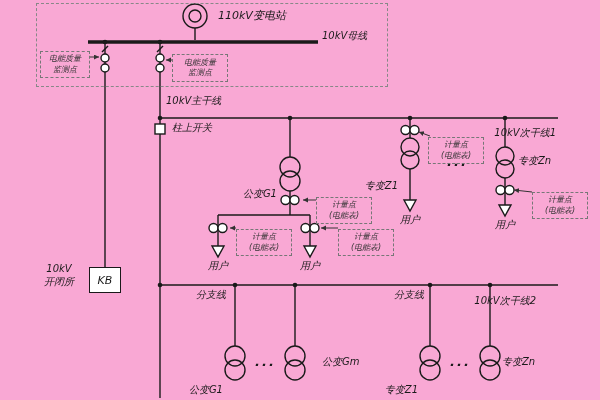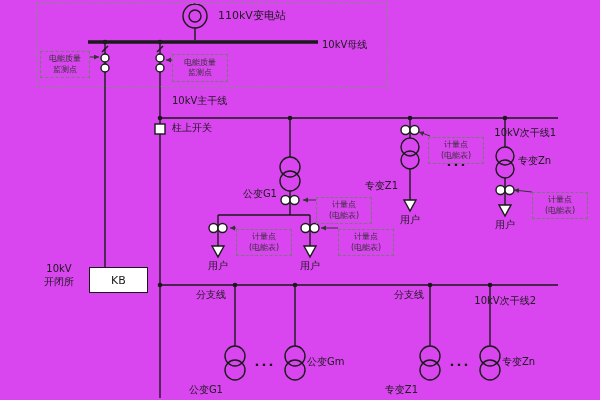--- a/index.html
+++ b/index.html
@@ -1,18 +1,18 @@
 <!DOCTYPE html>
 <html><head>
 <meta charset="utf-8">
 <style>
   * { margin: 0; padding: 0; box-sizing: border-box; }
   html, body { background: #ffffff; }
   body { font-family: "DejaVu Sans", "Liberation Sans", sans-serif; color: #1a1a1a; }
-  .stage { position: relative; width: 600px; height: 400px; background: #d946ef; overflow: hidden; }
+  .stage { position: relative; width: 600px; height: 400px; background: #f9a8d4; overflow: hidden; font-style: italic; }
   .stage svg { position: absolute; left: 0; top: 0; }
   .lbl {
     position: absolute;
     color: #1a1a1a;
     white-space: pre-line;
     line-height: 1.25;
     font-size: 10px;
   }
   .lbl.right { text-align: right; margin-top: 28px; }
   .lbl.center { text-align: center; }
@@ -137,28 +137,28 @@
       <circle cx="235" cy="285" r="2.3"></circle>
       <circle cx="295" cy="285" r="2.3"></circle>
       <circle cx="430" cy="285" r="2.3"></circle>
       <circle cx="490" cy="285" r="2.3"></circle>
     </g>
   </svg>
 
   <div class="outer-dashed" style="left:36px; top:3px; width:352px; height:84px;"></div>
 
   <div class="lbl" style="left:218px; top:9px; font-size:11px;">110kV变电站</div>
-  <div class="lbl" style="left:322px; top:39px;">10kV母线</div>
+  <div class="lbl" style="left:322px; top:30px;">10kV母线</div>
 
   <div class="dashed-box" style="left:40px; top:43px; width:50px; height:27px;">电能质量
 监测点</div>
   <div class="dashed-box" style="left:172px; top:46px; width:56px; height:28px;">电能质量
 监测点</div>
 
-  <div class="lbl" style="left:172px; top:95px;">10kV主干线</div>
+  <div class="lbl" style="left:166px; top:95px;">10kV主干线</div>
   <div class="lbl" style="left:172px; top:122px; font-size:10px;">柱上开关</div>
   <div class="lbl right" style="left:476px; top:99px; width:80px;">10kV次干线1</div>
   <div class="lbl right" style="left:456px; top:267px; width:80px;">10kV次干线2</div>
 
   <div class="lbl right" style="left:222px; top:160px; width:55px;">公变G1</div>
   <div class="lbl right" style="left:350px; top:152px; width:48px;">专变Z1</div>
   <div class="lbl dots" style="left:440px; top:158px; width:34px;">···</div>
   <div class="lbl" style="left:518px; top:155px;">专变Zn</div>
 
   <div class="dashed-box" style="left:316px; top:189px; width:56px; height:27px;">计量点
@@ -172,25 +172,25 @@
   <div class="dashed-box" style="left:532px; top:184px; width:56px; height:27px;">计量点
 (电能表)</div>
 
   <div class="lbl center" style="left:196px; top:260px; width:44px;">用户</div>
   <div class="lbl center" style="left:288px; top:260px; width:44px;">用户</div>
   <div class="lbl center" style="left:388px; top:214px; width:44px;">用户</div>
   <div class="lbl center" style="left:483px; top:219px; width:44px;">用户</div>
 
   <div class="lbl center" style="left:36px; top:263px; width:46px;">10kV
 开闭所</div>
-  <div class="solid-box" style="left:89px; top:267px; width:59px; height:26px;">KB</div>
+  <div class="solid-box" style="left:89px; top:267px; width:32px; height:26px;">KB</div>
 
   <div class="lbl" style="left:196px; top:289px;">分支线</div>
   <div class="lbl" style="left:394px; top:289px;">分支线</div>
 
   <div class="lbl right" style="left:178px; top:356px; width:45px;">公变G1</div>
   <div class="lbl dots" style="left:247px; top:358px; width:36px;">···</div>
-  <div class="lbl" style="left:307px; top:356px;">公变Gm</div>
+  <div class="lbl" style="left:322px; top:356px;">公变Gm</div>
   <div class="lbl right" style="left:373px; top:356px; width:45px;">专变Z1</div>
   <div class="lbl dots" style="left:442px; top:358px; width:36px;">···</div>
   <div class="lbl" style="left:502px; top:356px;">专变Zn</div>
 
 </div>
 
 </body></html>

